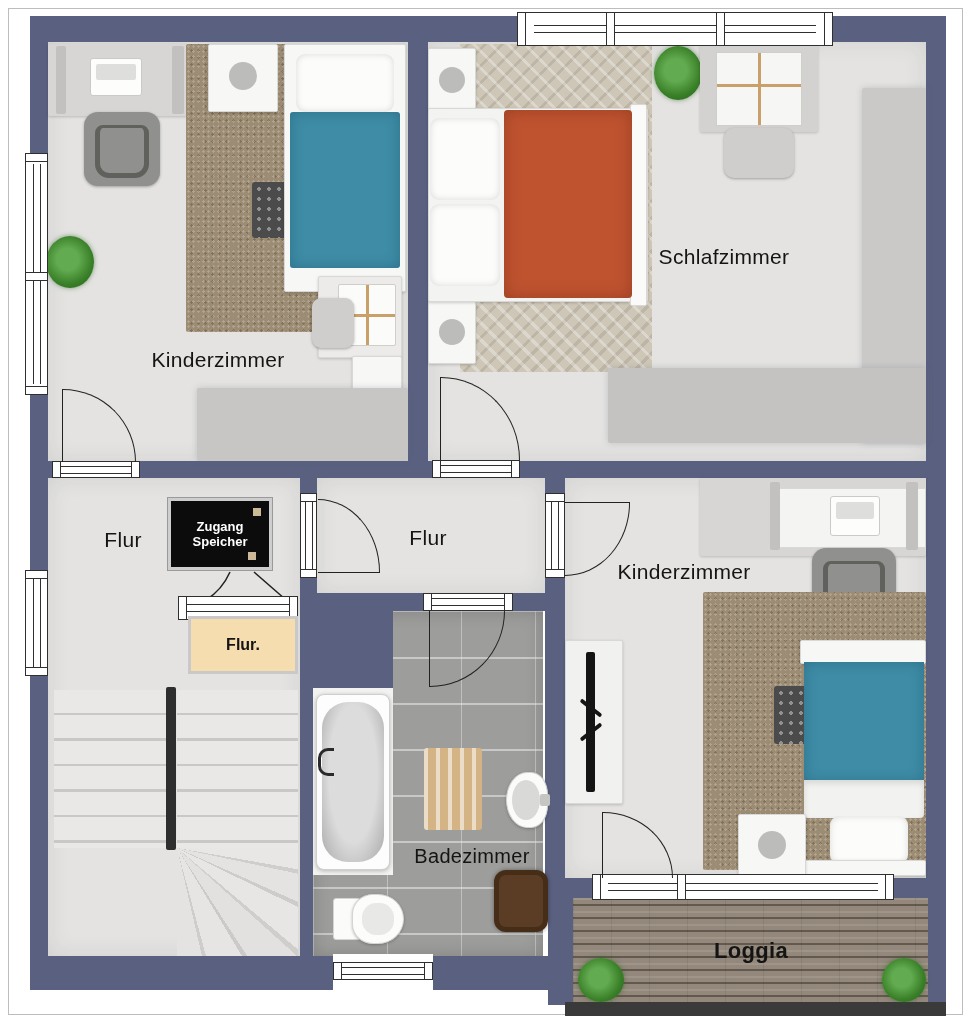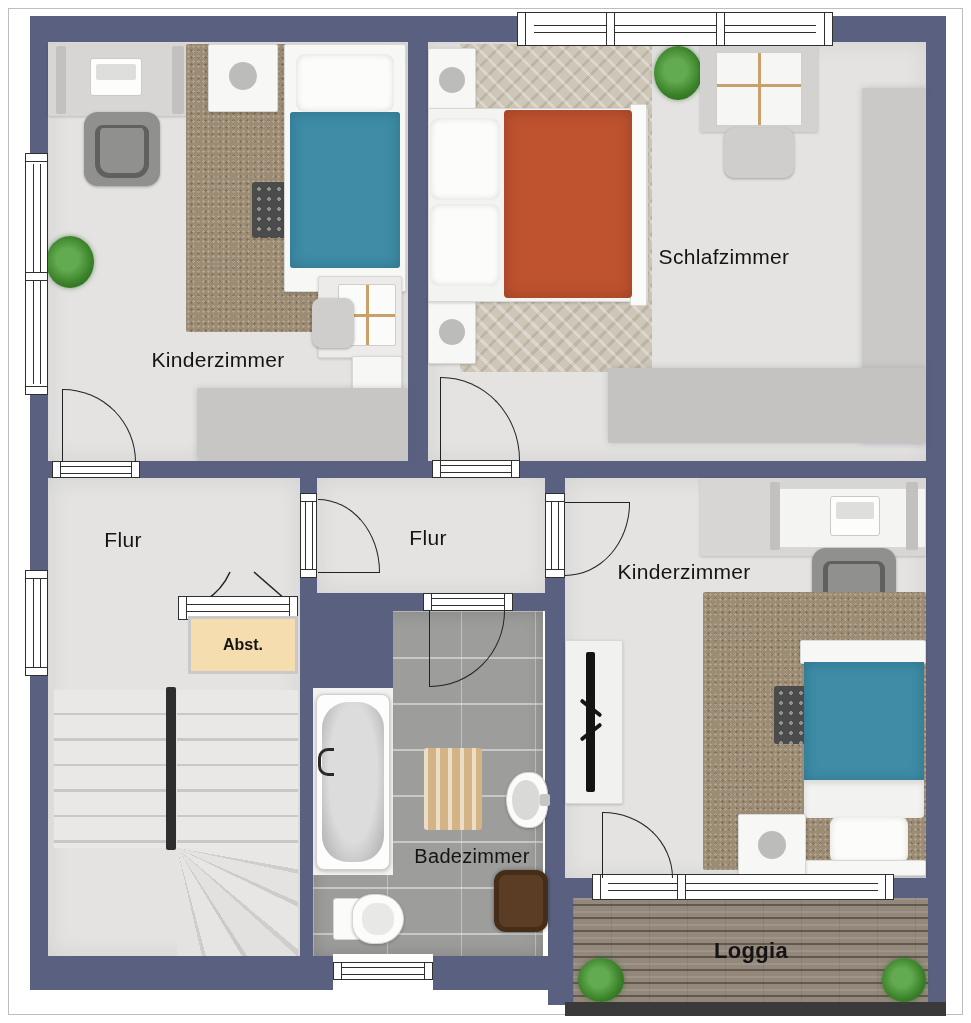--- a/index.html
+++ b/index.html
@@ -183,32 +183,38 @@
 
   <div class="steps" style="left:54px;top:690px;width:112px;height:158px;"></div>
   <div class="steps" style="left:177px;top:690px;width:121px;height:158px;"></div>
   <div class="winder" style="left:177px;top:848px;width:121px;height:108px;"></div>
   <div class="abs" style="left:166px;top:687px;width:10px;height:163px;background:#2e2e2e;border-radius:2px;"></div>
 
   <div class="deck" style="left:573px;top:898px;width:355px;height:104px;"></div>
   <div class="plant" style="left:578px;top:958px;width:46px;height:44px;"></div>
   <div class="plant" style="left:882px;top:958px;width:44px;height:44px;"></div>
 
+  <div class="abs" style="left:168px;top:498px;width:104px;height:72px;background:#0c0c0c;border:3px solid #cecece;
+              box-shadow:0 0 0 1px #9a9a9a;display:flex;align-items:center;justify-content:center;">
+    <span style="color:#fff;font-weight:bold;font-size:13px;line-height:15px;text-align:center;width:78px;">Zugang Speicher</span>
+    <span style="position:absolute;right:8px;top:7px;width:8px;height:8px;background:#cdb998;"></span>
+    <span style="position:absolute;right:13px;bottom:7px;width:8px;height:8px;background:#cdb998;"></span>
+  </div>
   <svg width="971" height="1023" style="position:absolute;left:0;top:0;pointer-events:none;">
     <path d="M230,572 Q222,590 206,600" fill="none" stroke="#222" stroke-width="1.5"></path>
     <path d="M254,572 L293,606" fill="none" stroke="#222" stroke-width="1.5"></path>
   </svg>
   <div class="wh" style="left:178px;top:596px;width:120px;height:24px;">
     <div class="dlh"></div>
     <div class="caph" style="left:-1px;"></div>
     <div class="caph" style="right:-1px;"></div>
   </div>
   <div class="abs" style="left:188px;top:616px;width:110px;height:58px;background:#f6ddb0;border:3px solid #c9c9c9;
               display:flex;align-items:center;justify-content:center;">
-    <span style="font-weight:bold;font-size:16px;color:#141414;">Abst.</span>
+    <span style="font-weight:bold;font-size:16px;color:#141414;">Flur.</span>
   </div>
 
   <div class="wv" style="left:25px;top:153px;width:23px;height:242px;">
     <div class="dlv"></div>
     <div class="capv" style="top:-1px;"></div>
     <div class="capv" style="top:49%;"></div>
     <div class="capv" style="bottom:-1px;"></div>
   </div>
   <div class="wv" style="left:25px;top:570px;width:23px;height:106px;">
     <div class="dlv"></div>

